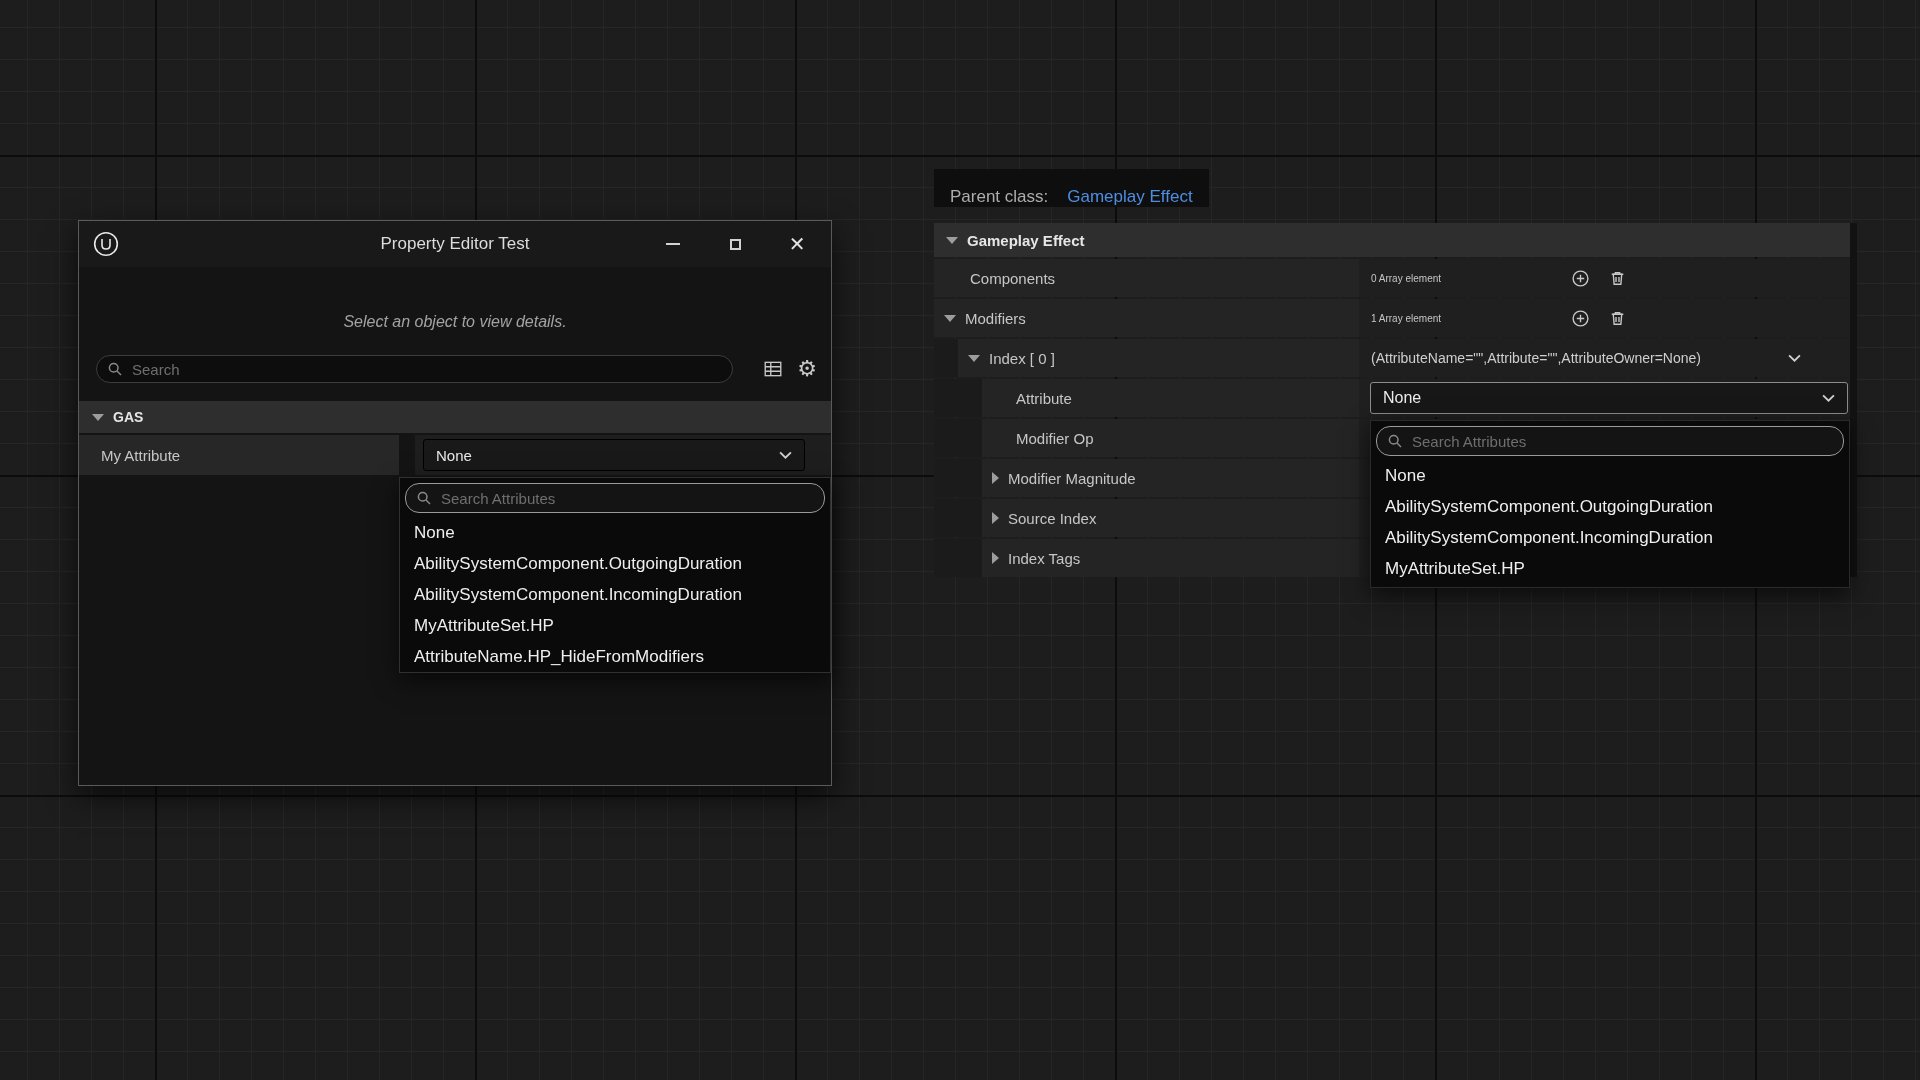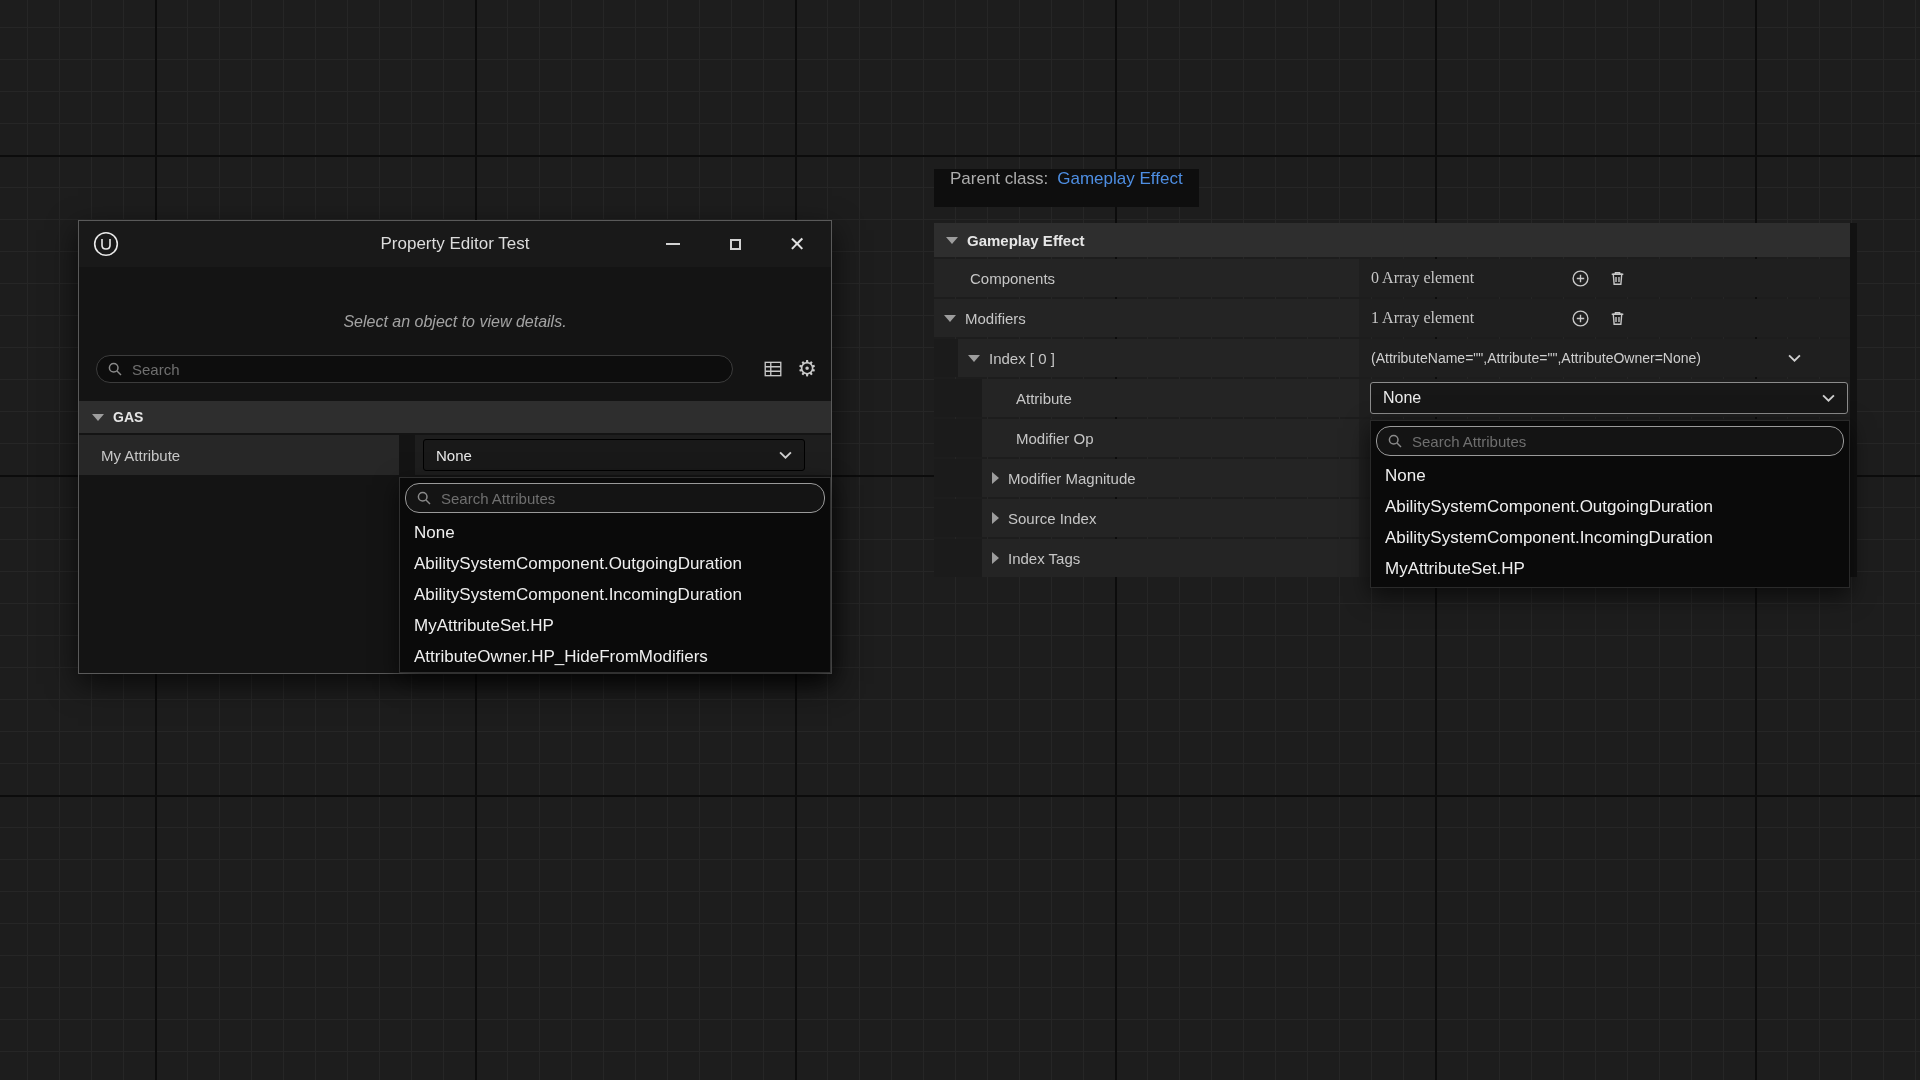--- a/index.html
+++ b/index.html
@@ -14,38 +14,38 @@
     background-position:0 155px,155px 0,0 27px,27px 0;}
   .abs{position:absolute;}
   svg{display:block;}
   input{background:transparent;border:none;outline:none;color:#86efac;font-family:"Liberation Sans",sans-serif;}
   input::placeholder{color:#6f6f6f;}
   .tri-down{width:0;height:0;border-left:6px solid transparent;border-right:6px solid transparent;border-top:7px solid #9d9d9d;flex:none;}
   .tri-right{width:0;height:0;border-top:6px solid transparent;border-bottom:6px solid transparent;border-left:7px solid #9d9d9d;flex:none;}
 
   
   .parent-box{left:934px;top:169px;height:38px;padding:0 16px;background:#0e0e0e;
-    display:inline-flex;align-items:flex-start;gap:9px;}
+    display:inline-flex;align-items:flex-end;gap:19px;}
   .parent-label{color:#adadad;font-size:17px;}
   .parent-link{color:#4e8ee2;font-size:17px;cursor:pointer;}
 
   
   .details{left:934px;top:223px;width:923px;}
   .d-header{height:34px;background:#2e2e2e;display:flex;align-items:center;gap:9px;
     padding-left:12px;margin-bottom:2px;}
   .d-header .hlabel{color:#e6e6e6;font-weight:bold;font-size:15px;}
   .d-row{display:flex;height:38px;margin-bottom:2px;}
   .d-name{width:425px;background:#242424;display:flex;align-items:center;flex:none;}
   .d-val{flex:1;background:#1f1f1f;display:flex;align-items:center;position:relative;}
   .d-label{color:#c6c6c6;font-size:15px;}
   .ind{align-self:stretch;background:#1b1b1b;flex:none;}
   .ind1{width:24px;} .ind2{width:48px;}
   .pad-noarrow{margin-left:36px;} .pad-arrow{margin-left:10px;}
   .lbl-gap{margin-left:9px;}
-  .d-vtext{color:#c6c6c6;font-size:16px;padding-left:12px;width:192px;flex:none;font-family:Liberation Serif, serif;}
+  .d-vtext{color:#c6c6c6;font-size:10px;padding-left:12px;width:192px;flex:none;}
   .icon-btn{margin-left:8px;cursor:pointer;display:flex;align-items:center;}
   .icon-btn + .icon-btn{margin-left:18px;}
   .tuple-text{color:#cfcfcf;font-size:14px;padding-left:12px;white-space:nowrap;}
   .chev{cursor:pointer;display:flex;align-items:center;}
   .chev-end{margin-left:auto;margin-right:56px;}
   .combo{height:30px;background:#171717;border:1px solid #8c8c8c;border-radius:3px;
     display:flex;align-items:center;cursor:pointer;}
   .combo-r{margin-left:11px;width:476px;}
   .combo-text{color:#ececec;font-size:16px;padding-left:12px;flex:1;}
   .combo .chev{margin-right:12px;}
@@ -55,21 +55,21 @@
   .dropdown{background:#0a0a0a;border:1px solid #2a2a2a;box-sizing:border-box;
     box-shadow:0 8px 22px rgba(0,0,0,.6);}
   .dd-right{left:1370px;top:420px;width:480px;height:168px;}
   .searchbox{height:28px;border:1px solid #9a9a9a;border-radius:14px;background:#141414;
     display:flex;align-items:center;padding:0 10px;margin:5px 5px 4px 5px;}
   .searchbox input{flex:1;font-size:15px;margin-left:7px;}
   .dd-item{height:31px;display:flex;align-items:center;padding-left:14px;color:#efefef;
     font-size:17px;cursor:pointer;white-space:nowrap;}
 
   
-  .pe-window{left:78px;top:220px;width:754px;height:454px;background:#141414;
+  .pe-window{left:78px;top:220px;width:754px;height:566px;background:#141414;
     border:1px solid #5a5a5a;box-sizing:border-box;box-shadow:0 10px 28px rgba(0,0,0,.65);}
   .titlebar{position:absolute;left:0;top:0;right:0;height:46px;background:#191919;
     display:flex;align-items:center;}
   .titlebar .logo{margin-left:14px;flex:none;}
   .title-text{position:absolute;left:0;right:0;text-align:center;color:#dcdcdc;font-size:17px;}
   .winbtns{margin-left:auto;display:flex;align-items:center;gap:46px;padding-right:26px;z-index:1;}
   .wbtn{width:16px;height:16px;display:flex;align-items:center;justify-content:center;cursor:pointer;}
   .min-glyph{width:14px;height:2px;background:#d2d2d2;}
   .max-glyph{width:11px;height:11px;border:2px solid #d2d2d2;box-sizing:border-box;}
   .close-glyph{color:#e2e2e2;font-size:20px;line-height:1;font-family:"DejaVu Sans",sans-serif;}
@@ -312,17 +312,17 @@
         <svg viewBox="0 0 16 16" width="16" height="16" fill="none" stroke="#8a8a8a" stroke-width="1.5">
             <circle cx="6.7" cy="6.7" r="4.3"></circle>
             <path d="M10 10l4 4"></path>
           </svg>
         <input placeholder="Search Attributes" style="">
       </div>
       <div class="dd-item">None</div>
       <div class="dd-item">AbilitySystemComponent.OutgoingDuration</div>
       <div class="dd-item">AbilitySystemComponent.IncomingDuration</div>
       <div class="dd-item">MyAttributeSet.HP</div>
-      <div class="dd-item">AttributeOwner.HP_HideFromModifiers</div>
+      <div class="dd-item">AttributeName.HP_HideFromModifiers</div>
     </div>
 
   </div>
 </div>
 
 </body></html>

